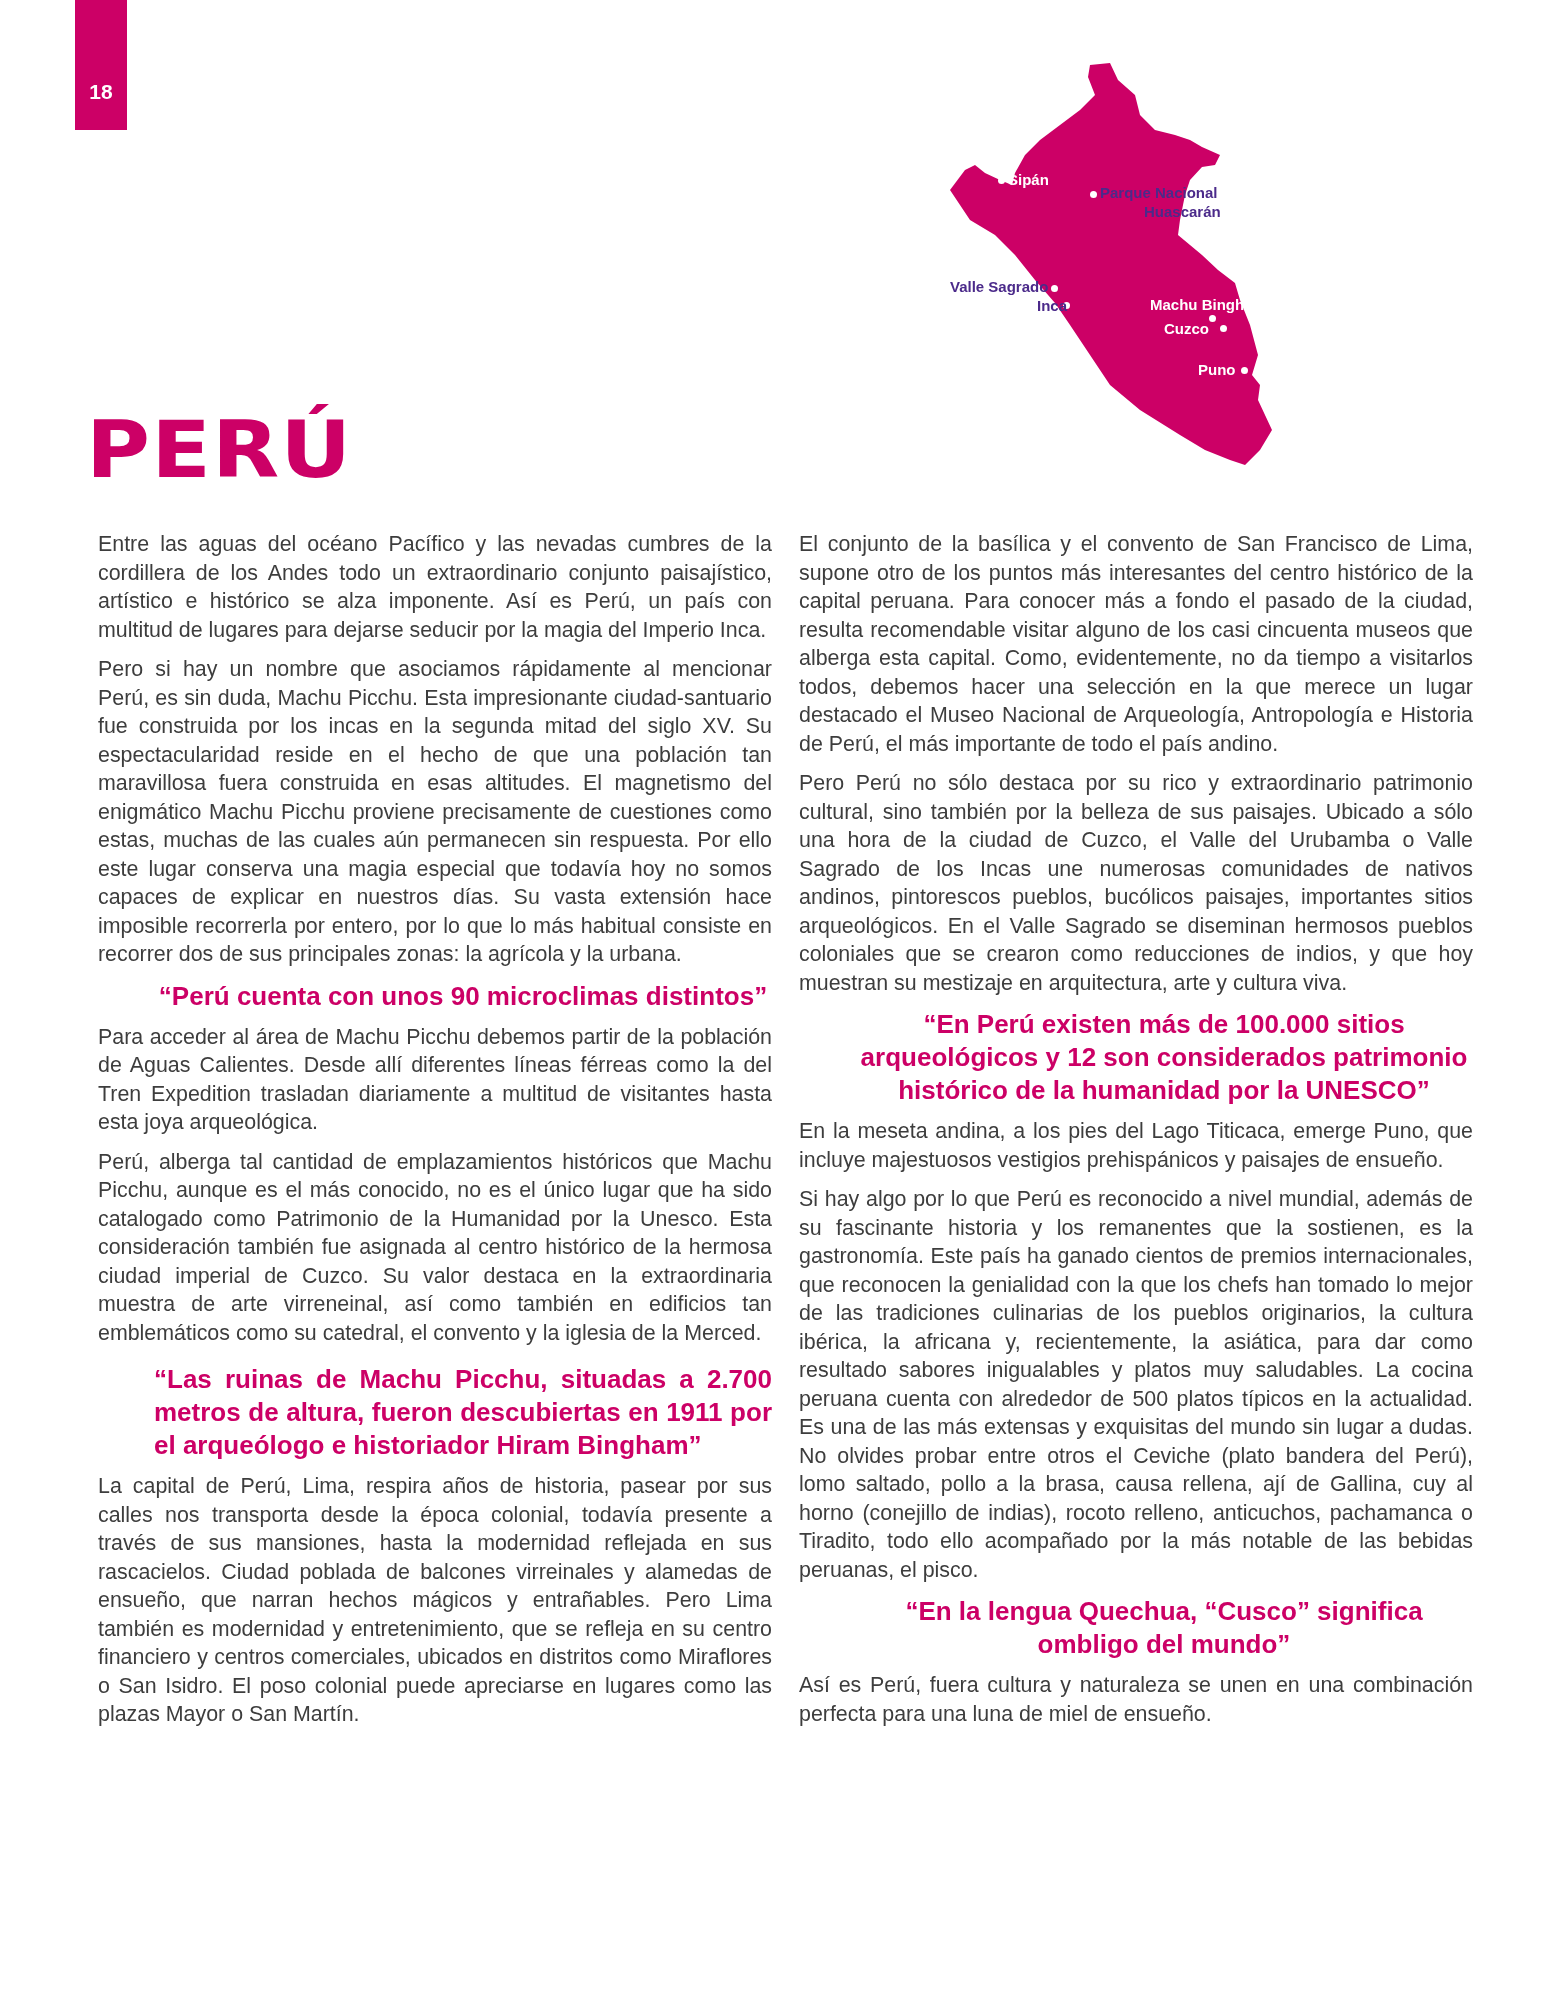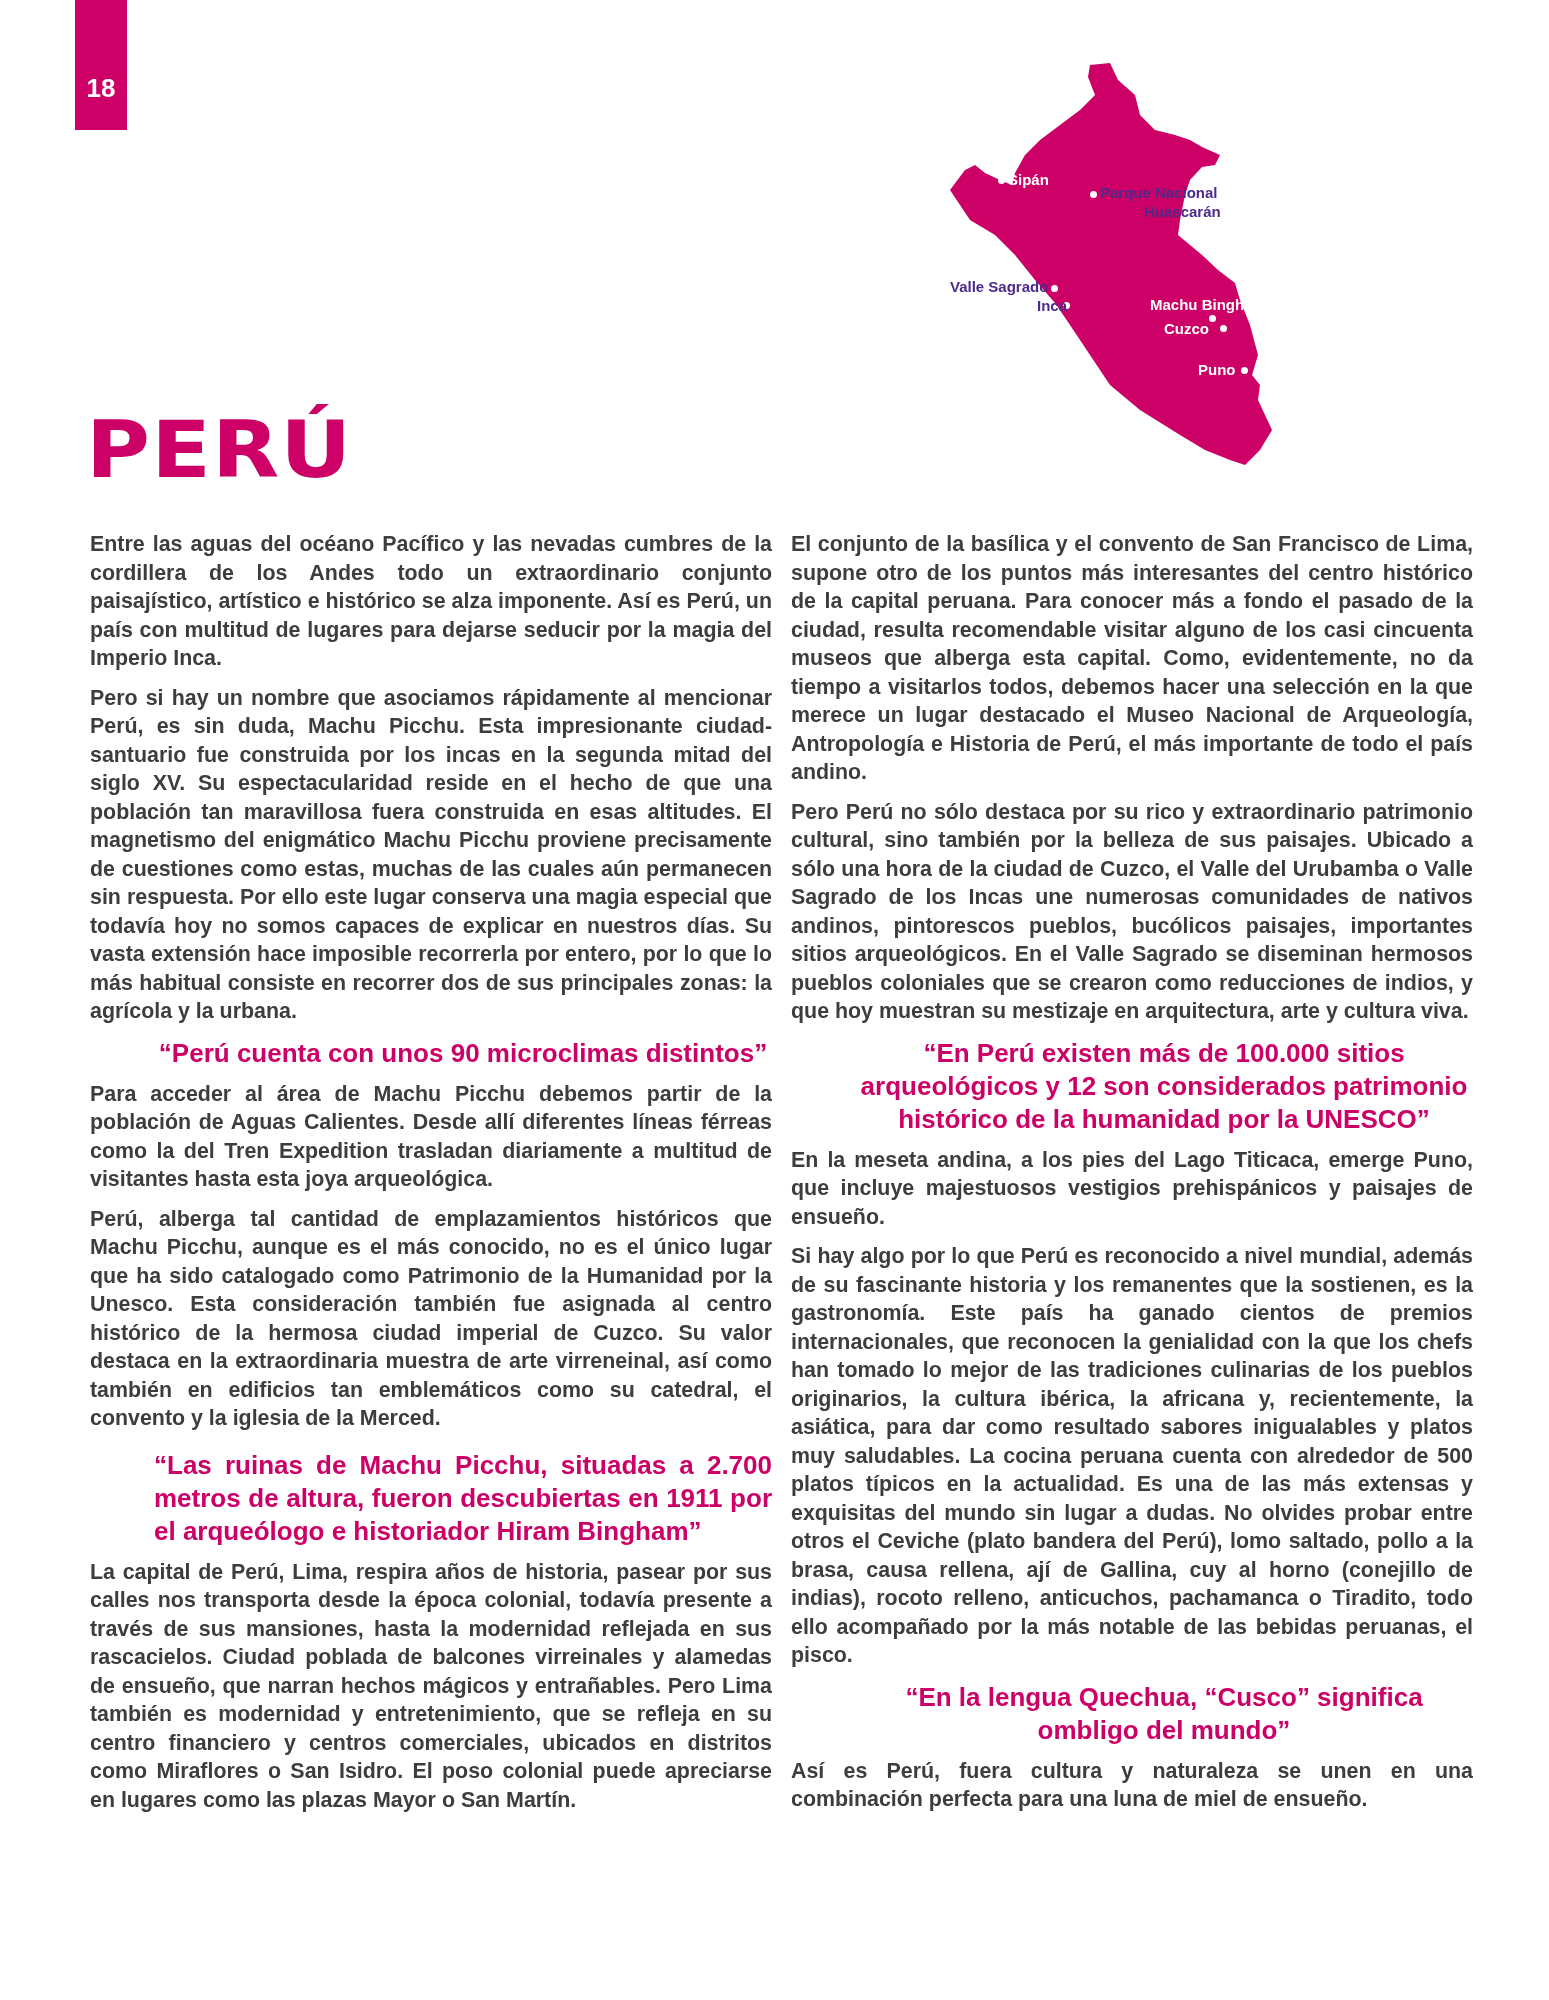--- a/index.html
+++ b/index.html
@@ -1,32 +1,32 @@
 <!DOCTYPE html>
 <html><head>
 <meta charset="utf-8">
 <style>
   html, body { margin:0; padding:0; background:#ffffff; }
   body { width:1549px; height:2000px; position:relative; overflow:hidden;
          font-family:"Liberation Sans", sans-serif; color:#3a3a3a; }
   .page-tab { position:absolute; left:75px; top:0; width:52px; height:130px; background:#cc0066; }
   .page-num { position:absolute; left:0; right:0; bottom:26px; text-align:center; color:#fff;
-              font-weight:bold; font-size:26px; font-family:"Liberation Sans", sans-serif; }
+              font-weight:bold; font-size:21px; font-family:"Liberation Sans", sans-serif; }
   .map { position:absolute; left:940px; top:55px; width:360px; height:420px; }
   .map svg { width:100%; height:100%; display:block; }
   .map-label { position:absolute; font-weight:bold; font-size:15px; white-space:nowrap; line-height:19px; }
   .map-label.w { color:#ffffff; }
   .map-label.p { color:#4b2a8a; }
   .dot { position:absolute; width:7px; height:7px; border-radius:50%; background:#fff; }
   .title { position:absolute; left:86px; top:405px; font-family:"DejaVu Sans", sans-serif; font-weight:900;
            font-size:78px; color:#cc0066; letter-spacing:1px; transform:scaleX(1.12); transform-origin:left; }
   .col { position:absolute; top:530px; width:686px; font-size:21.4px; line-height:28.5px; text-align:justify; color:#3d3d3d; }
   .col.left { left:86px; }
   .col.right { left:787px; }
-  .col p { margin:0 0 11px 4px;font-weight:bold; }
+  .col p { margin:0 0 11px 12px; }
   .quote { color:#cc0066; font-weight:bold; font-size:26px; line-height:33px; margin:8px 0 10px 68px; text-align:center; }
   .quote.j { text-align:justify;margin-top:16px; }
 </style>
 </head>
 <body>
 
 <div class="page-tab">
   <div class="page-num">18</div>
 </div>
 

